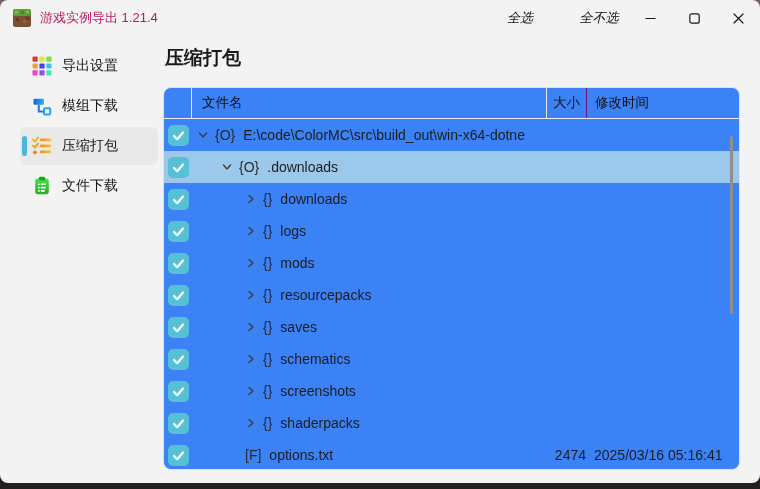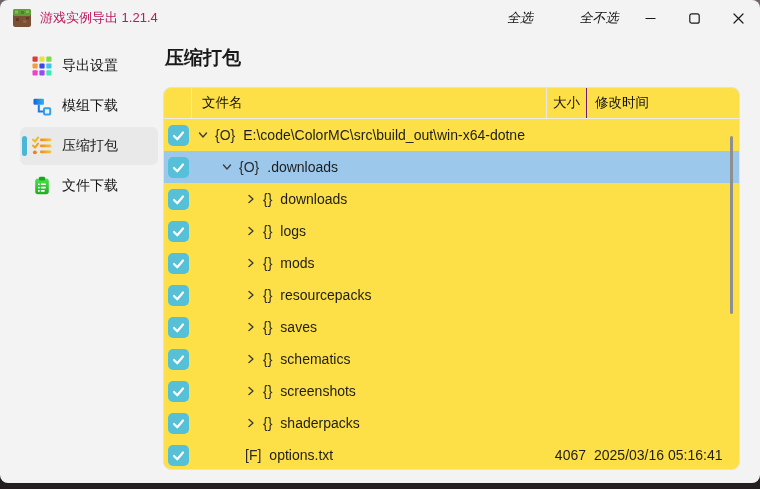--- a/index.html
+++ b/index.html
@@ -32,21 +32,21 @@
                padding-left:12px; gap:10px; font-size:14px; color:#161616; }
   .side-item.selected { background:#e9e9e9; }
   .side-item.selected::before { content:''; position:absolute; left:2px; top:9px;
                width:5px; height:20px; border-radius:3px; background:#48b7d8; }
   .side-icon { width:20px; height:20px; flex:0 0 20px; }
 
   
   .page-title { position:absolute; left:165px; top:45px; font-size:19px;
                 font-weight:600; color:#191919; }
   .card { position:absolute; left:163px; top:87px; width:577px; height:383px;
-          background:#fde047; border:1px solid #e2e2e2; border-radius:8px;
+          background:#3b82f6; border:1px solid #e2e2e2; border-radius:8px;
           overflow:hidden; }
   .thead { height:31px; display:flex; align-items:stretch;
            border-bottom:1px solid #ececec; font-size:13.5px; color:#111; }
   .thead > div { display:flex; align-items:center; }
   .th-check { flex:0 0 27px; }
   .th-name  { flex:0 0 355px; padding-left:10px; border-left:1px solid #e8e8e8; }
   .th-size  { flex:0 0 40px;  padding-left:6px;  border-left:1px solid #e8e8e8; }
   .th-date  { flex:1;         padding-left:8px;  border-left:1px solid #701a75; }
 
   .row { height:32px; display:flex; align-items:center; font-size:14px; color:#1d1d1d; }
@@ -382,20 +382,20 @@
             <span class="checkbox">
               <svg width="15" height="15" viewBox="0 0 15 15">
                 <polyline points="3,8 6.3,11.3 12,4.5" fill="none" stroke="#ffffff" stroke-width="2.2" stroke-linecap="round" stroke-linejoin="round"></polyline>
               </svg>
             </span>
           </div>
           <div class="cell-name" style="padding-left: 54px;">
             <span class="glyph no-chev">[F]</span>
             <span class="fname">options.txt</span>
           </div>
-          <div class="cell-size">4067</div>
+          <div class="cell-size">2474</div>
           <div class="cell-date">2025/03/16 05:16:41</div>
         </div>
       </div>
     <div class="scroll-thumb"></div>
   </div>
 
 </div>
 
 </body></html>

